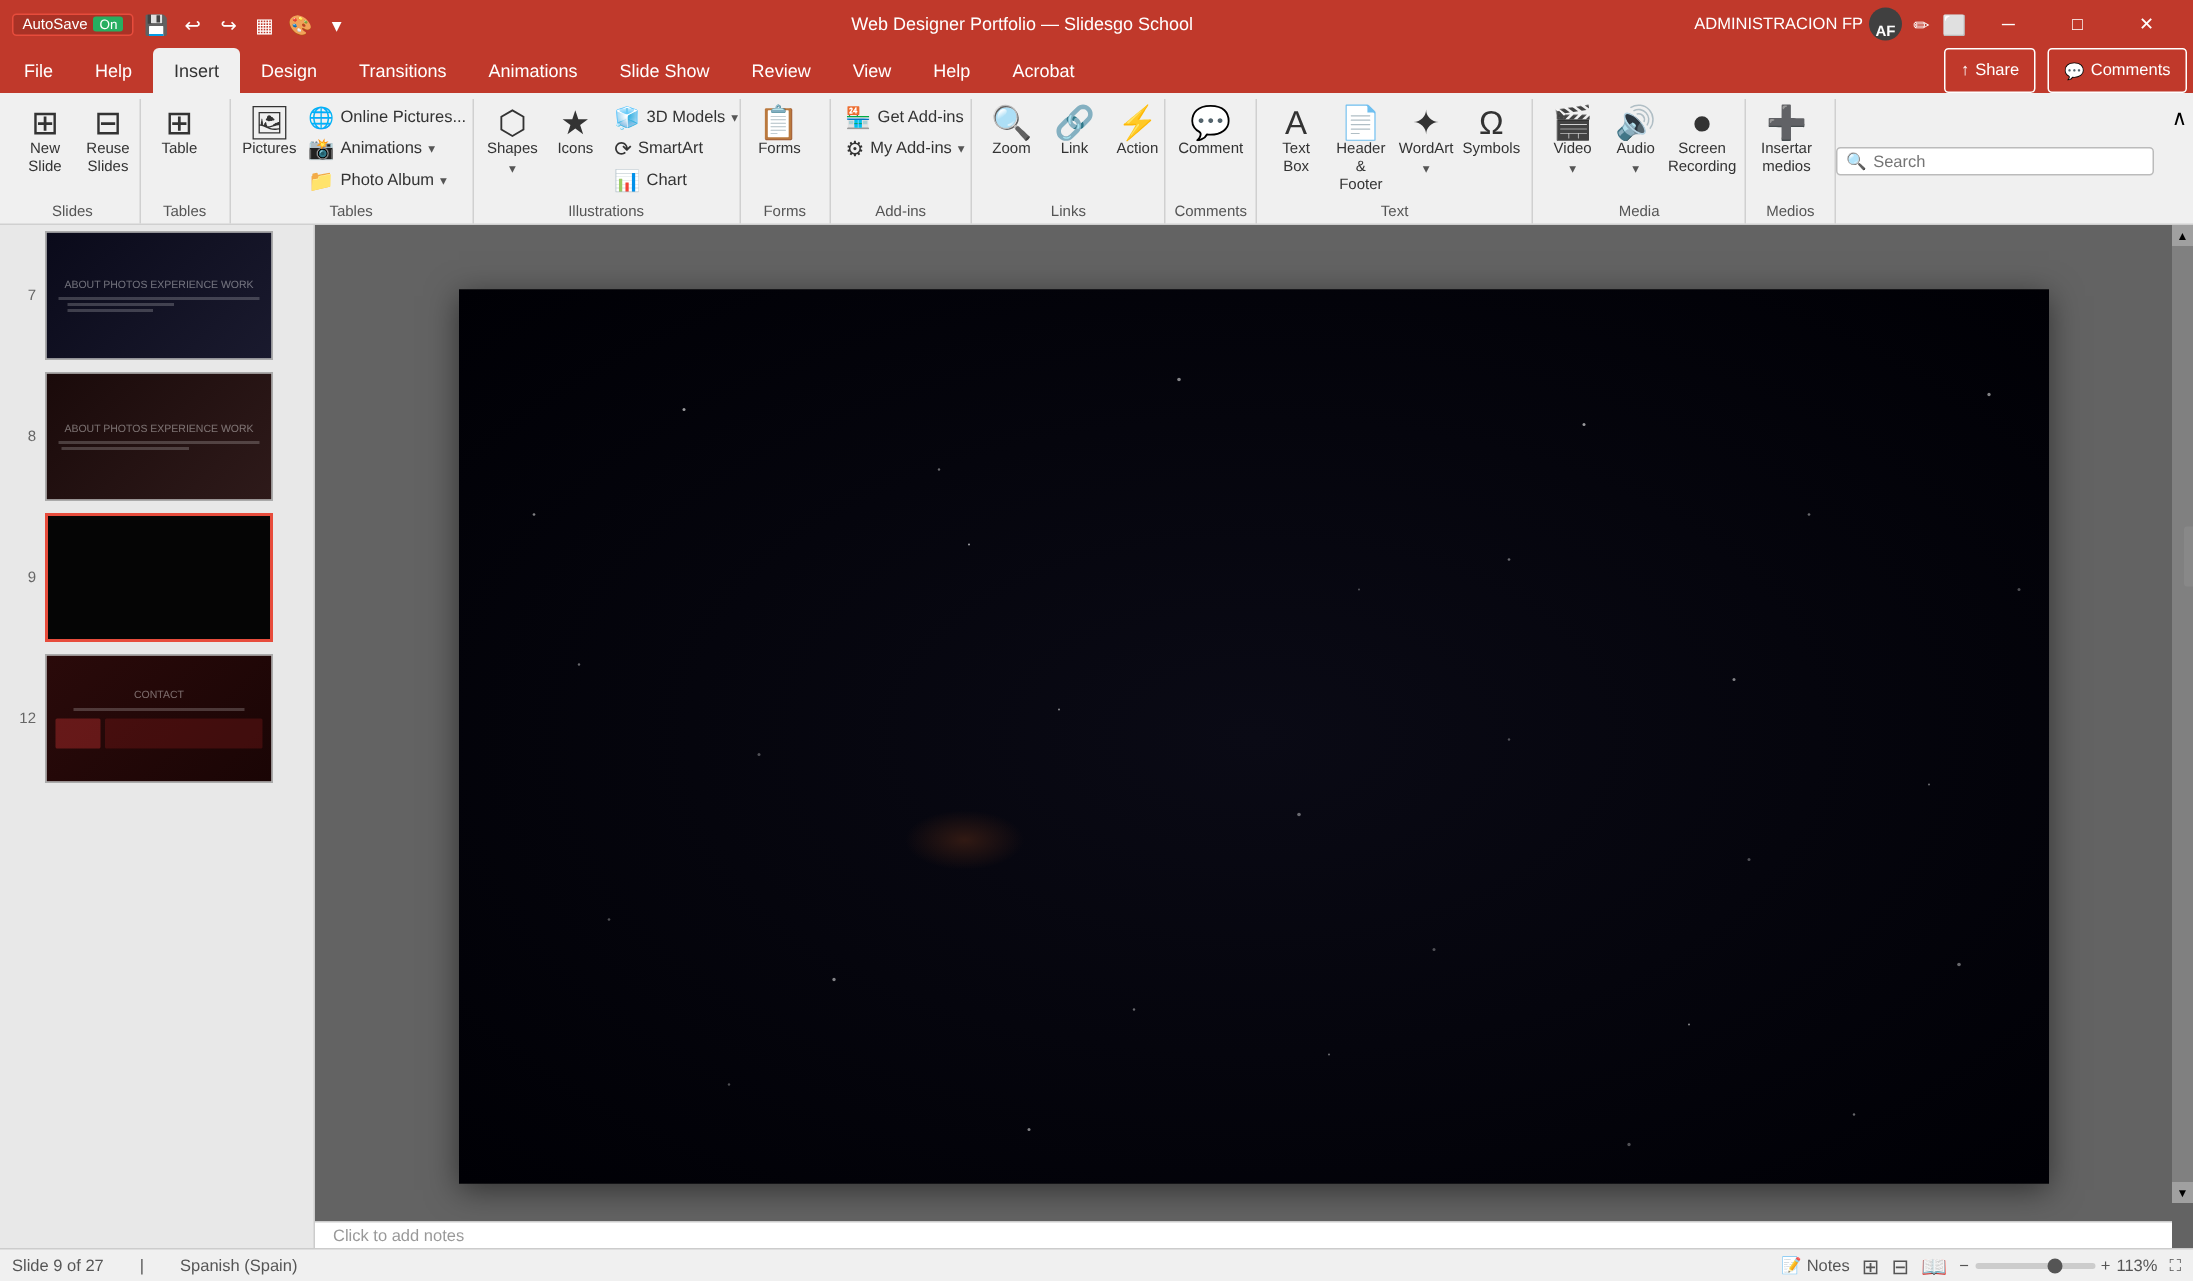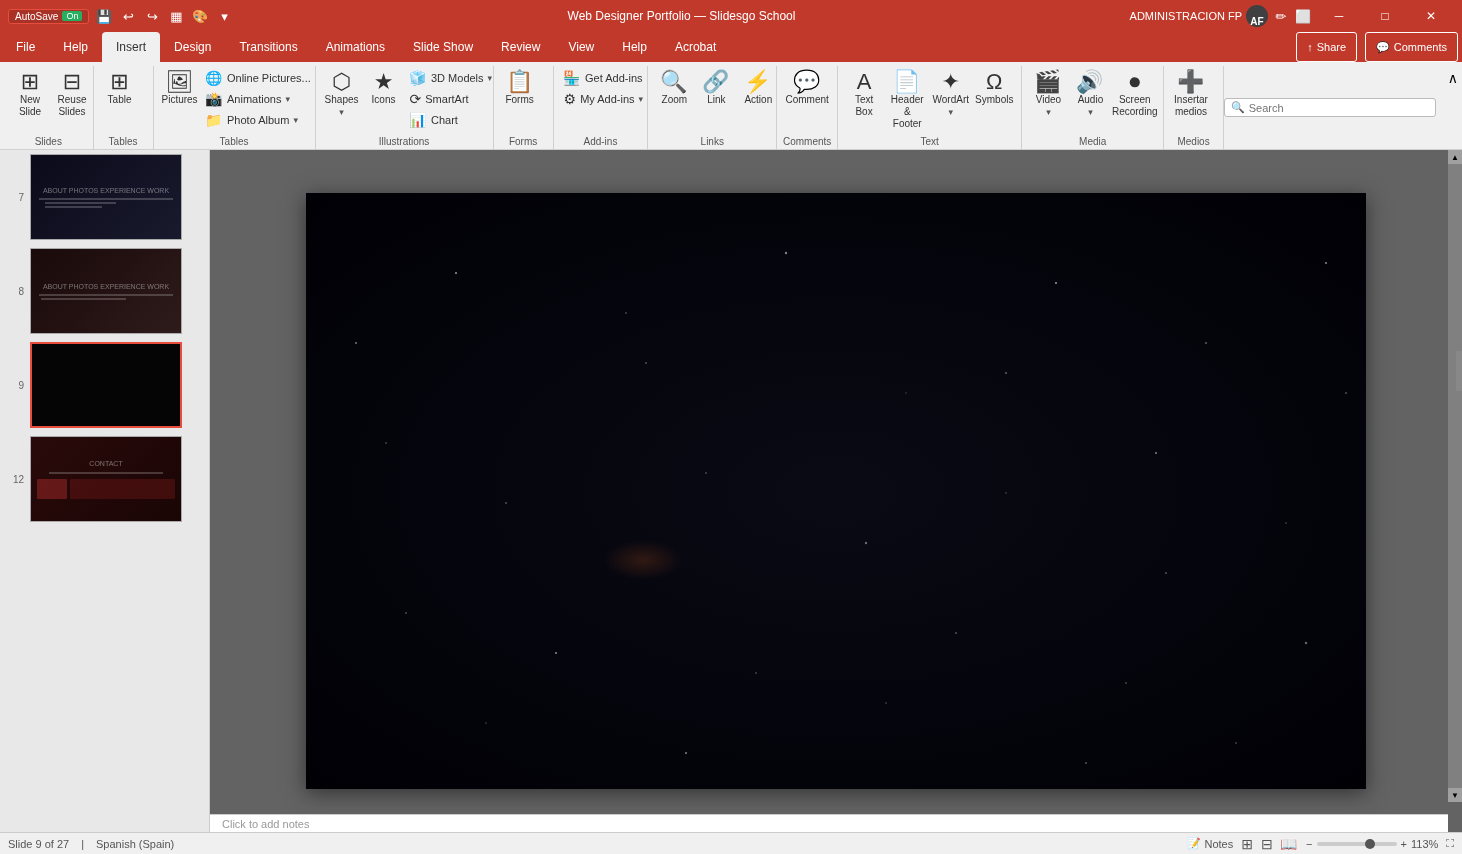--- a/index.html
+++ b/index.html
@@ -116,21 +116,21 @@
       box-shadow: 0 4px 20px rgba(0,0,0,0.5);
     }
     .canvas-scrollbar-v {
       position: absolute; right: 0; top: 0; bottom: 20px; width: 14px;
       background: #808080; display: flex; flex-direction: column; align-items: center;
     }
 
     
     .status-bar {
       height: 22px; background: #f0f0f0; border-top: 1px solid #ccc;
-      display: flex; align-items: center; padding: 0 8px; gap: 12px; font-size: 11px; color: #555;
+      display: flex; align-items: center; padding: 0 8px; gap: 24px; font-size: 11px; color: #555;
     }
     .status-right { margin-left: auto; display: flex; align-items: center; gap: 8px; }
     .zoom-control { display: flex; align-items: center; gap: 4px; }
     .zoom-slider { width: 80px; height: 4px; background: #ccc; border-radius: 2px; position: relative; }
     .zoom-thumb { width: 10px; height: 10px; background: #555; border-radius: 50%; position: absolute; top: -3px; left: 60%; }
 
     
     .mini-slide-7 { background: linear-gradient(135deg, #0a0a1a 0%, #1a1a2e 100%); }
     .mini-slide-8 { background: linear-gradient(135deg, #1a0a0a 0%, #2e1a1a 100%); }
     .mini-slide-9 { background: #050505; }

